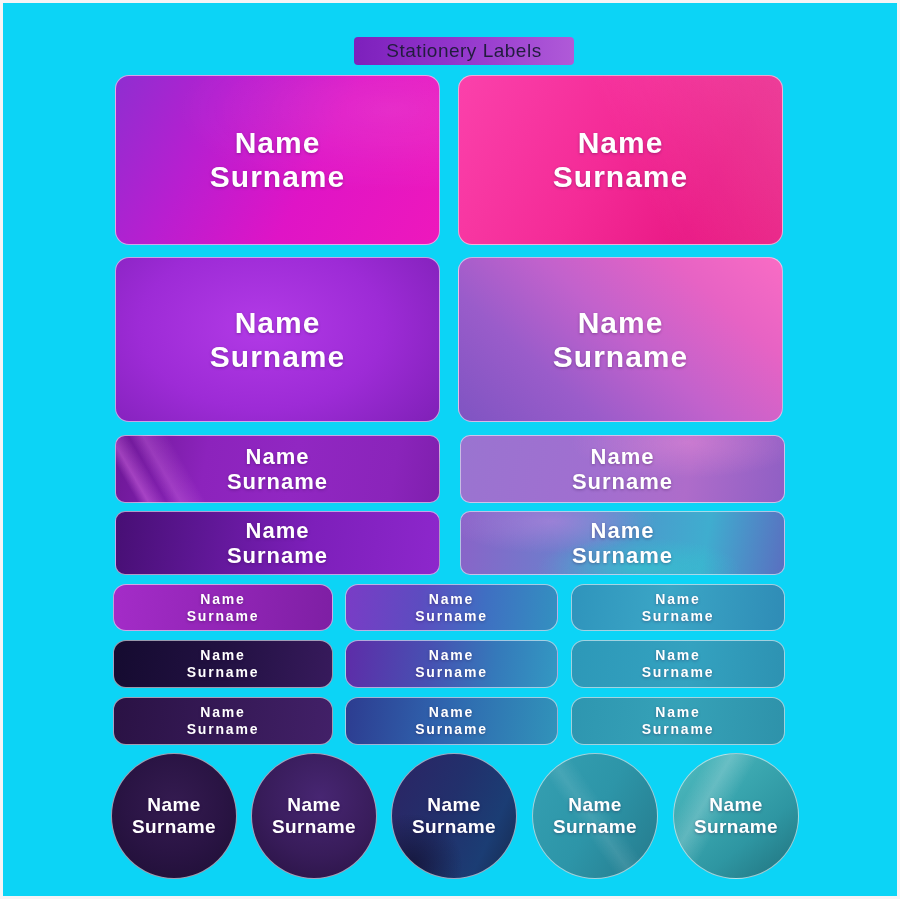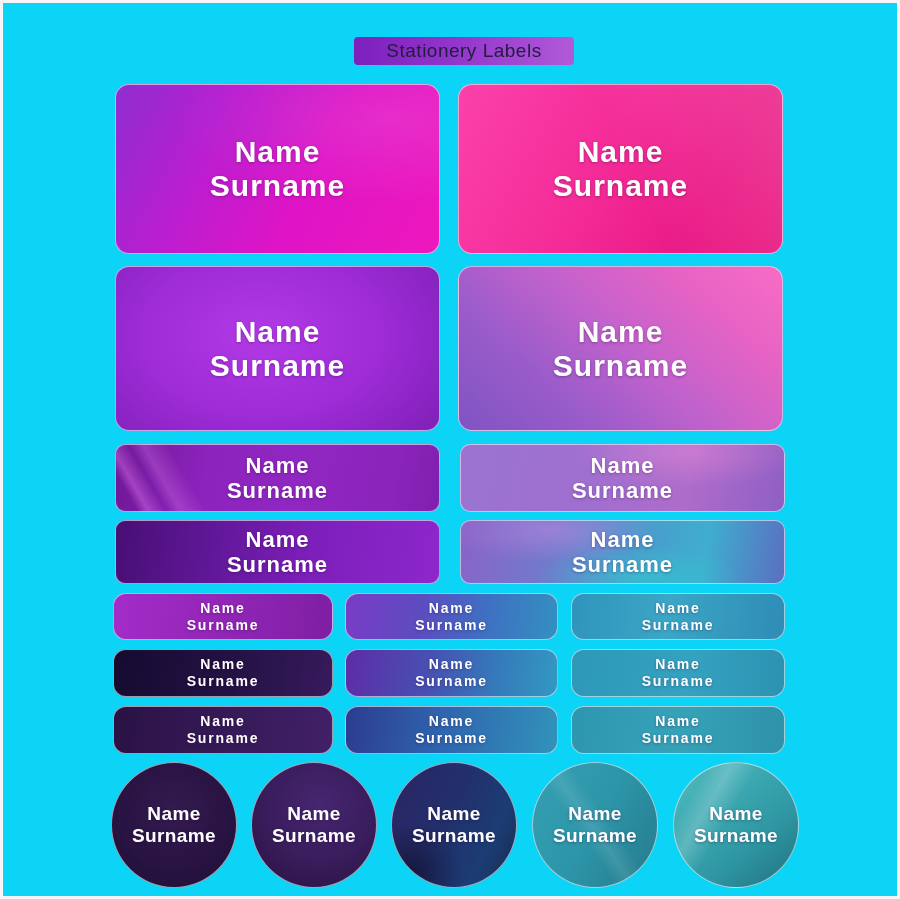--- a/index.html
+++ b/index.html
@@ -12,21 +12,20 @@
     position:absolute;left:351px;top:34px;width:220px;height:28px;
     display:flex;align-items:center;justify-content:center;
     background:linear-gradient(90deg,#7d20bc 0%,#9235cc 45%,#b05ad8 100%);
     border-radius:4px;color:#221c3e;font-size:19px;letter-spacing:.5px;
   }
   .label{
     position:absolute;display:flex;flex-direction:column;align-items:center;justify-content:center;
     color:#fff;font-weight:bold;text-align:right;box-sizing:border-box;
     border:1px solid rgba(238,248,252,.6);
     text-shadow:0 1px 3px rgba(40,10,60,.35);
-    margin-top:9px;
   }
   .label span{display:block;}
   .lg{border-radius:14px;font-size:30px;line-height:34px;letter-spacing:1px;}
   .md{border-radius:10px;font-size:22px;line-height:25px;letter-spacing:1px;}
   .sm{border-radius:13px;font-size:14px;line-height:17px;letter-spacing:1.8px;}
   .circle{border-radius:50%;font-size:19px;line-height:22px;letter-spacing:.4px;}
 
   
   #r1l{left:112px;top:72px;width:325px;height:170px}
   #r1r{left:455px;top:72px;width:325px;height:170px}

